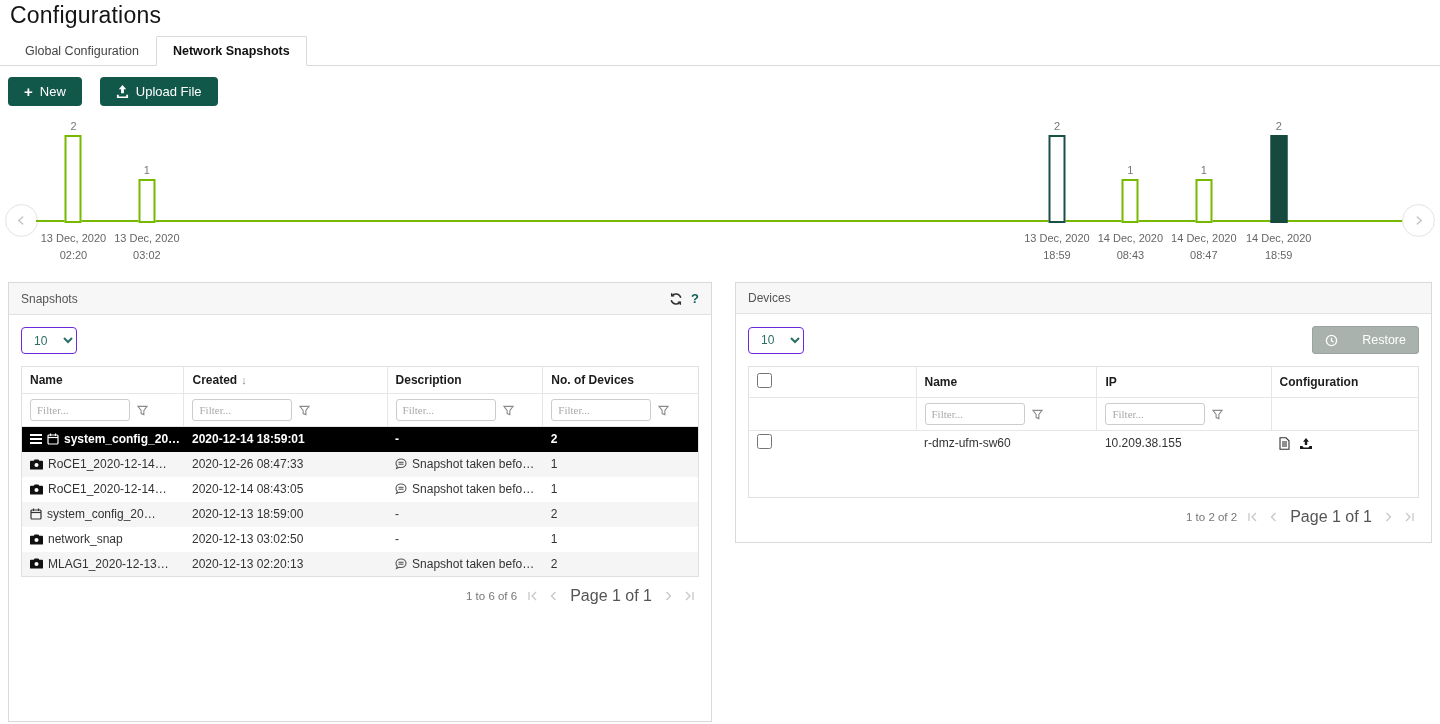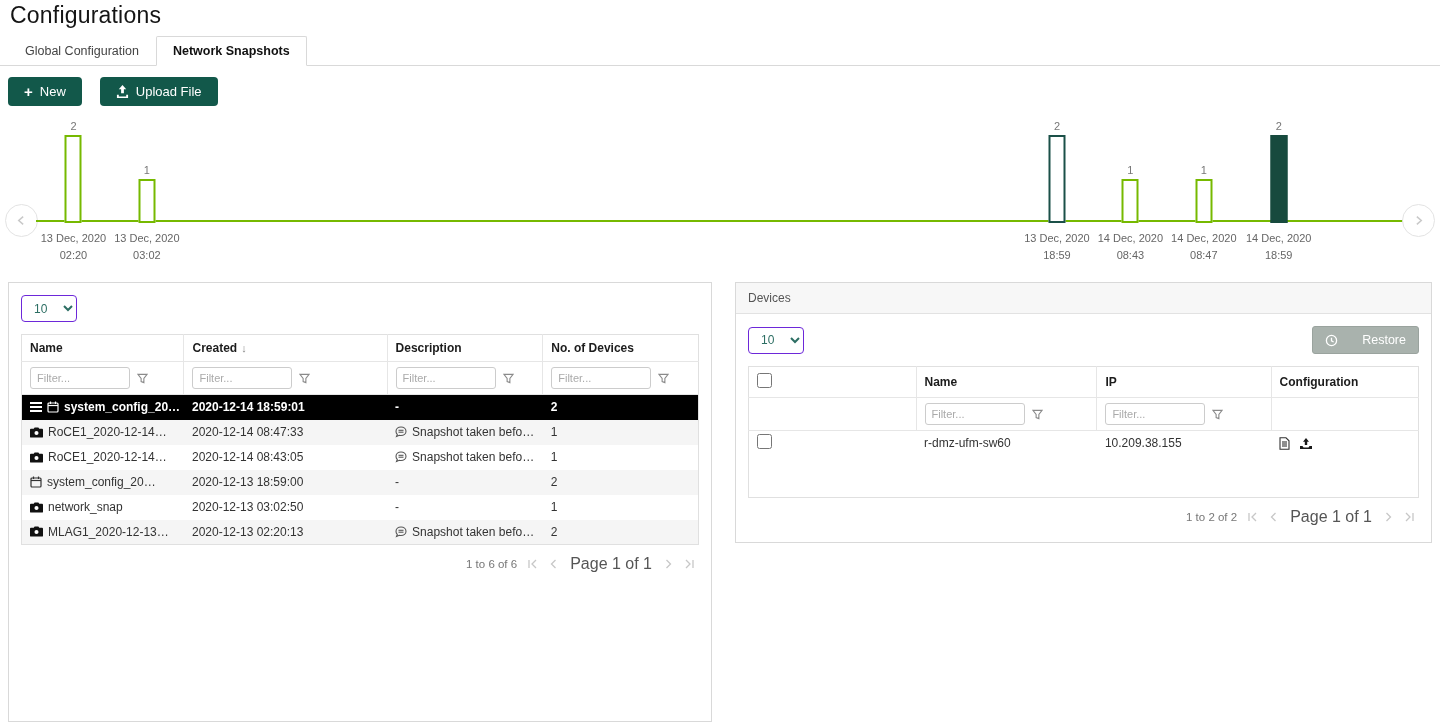--- a/index.html
+++ b/index.html
@@ -39,21 +39,21 @@
   .btn-restore { display:inline-flex; align-items:center; gap:24px; background:#a9b2ad; border:1px solid #9aa39e; color:#fff; border-radius:3px; font-size:12.5px; padding:5px 12px; height:28px; cursor:default; font-family:inherit; }
 
   
   table.grid { width:100%; border-collapse:collapse; border:1px solid #e0e0e0; table-layout:fixed; }
   .grid thead th, .grid thead td { border-bottom:1px solid #e6e6e6; }
   .grid .head-row th { text-align:left; font-size:12px; font-weight:700; color:#1c1c1c; padding:6px 8px; border-right:1px solid #e6e6e6; white-space:nowrap; overflow:hidden; }
   .grid .head-row th:last-child { border-right:none; }
   .sort-arrow { color:#8a8a8a; font-size:11px; margin-left:4px; }
   .grid .filter-row td { padding:5px 8px; border-right:1px solid #e6e6e6; }
   .grid .filter-row td:last-child { border-right:none; }
-  .filter-wrap { display:flex; align-items:center; gap:7px; }
+  .filter-wrap { display:flex; align-items:center; gap:7px;font-family:Liberation Serif, serif; }
   .filter-wrap input { flex:0 0 auto; width:calc(100% - 22px); max-width:100px; height:22px; border:1px solid #ccc; border-radius:3px; padding:0 6px; font-size:11px; color:#555; font-family:inherit; }
   .filter-wrap input::placeholder { color:#aaa; }
   .funnel { color:#8a8a8a; flex:0 0 auto; }
   .grid tbody tr { height:25px; }
   .grid tbody tr:nth-child(even) { background:#f5f5f5; }
   .grid tbody td { padding:3px 8px; font-size:12px; color:#333; white-space:nowrap; overflow:hidden; }
   .grid tbody tr.selected { background:#000; color:#fff; font-weight:600; }
   .grid tbody tr.selected td { color:#fff; }
   .cell-flex { display:flex; align-items:center; gap:5px; }
   .icon { display:inline-flex; flex:0 0 auto; align-items:center; }
@@ -147,20 +147,34 @@
   <div class="tl-nav right">
     <svg width="11" height="11" viewBox="0 0 10 10">
         <polyline points="3.5,1.5 7.5,5 3.5,8.5" fill="none" stroke="currentColor" stroke-width="1.4"></polyline>
       </svg>
   </div>
 </div>
 
 <div class="panels">
 
   <div class="panel snapshots">
+    <div class="panel-header">
+      <span>Snapshots</span>
+      <span class="hdr-icons">
+        <span class="icon">
+          <svg width="14" height="14" viewBox="0 0 16 16" fill="none" stroke="#2e2e2e" stroke-width="1.7">
+              <path d="M13.5 6.5A6 6 0 0 0 3 4.5"></path>
+              <path d="M2.5 9.5a6 6 0 0 0 10.5 2"></path>
+              <path d="M3 1.5v3h3" stroke-width="1.5"></path>
+              <path d="M13 14.5v-3h-3" stroke-width="1.5"></path>
+            </svg>
+        </span>
+        <span class="help-q">?</span>
+      </span>
+    </div>
     <div class="panel-body">
       <div class="controls-row">
         <select class="pagesize">
           <option>10</option>
         </select>
       </div>
 
       <table class="grid">
         <colgroup>
             <col style="width:24%">
@@ -249,21 +263,21 @@
                 <span class="cell-flex">
               <span class="icon">
                     <svg width="13" height="11" viewBox="0 0 14 11" fill="#111">
                       <path d="M5 0h4l1 1.5h3a1 1 0 0 1 1 1V10a1 1 0 0 1-1 1H1a1 1 0 0 1-1-1V2.5a1 1 0 0 1 1-1h3L5 0z"></path>
                       <circle cx="7" cy="6" r="2.2" fill="#fff"></circle>
                     </svg>
                   </span>
               <span>RoCE1_2020-12-14…</span>
                 </span>
               </td>
-            <td>2020-12-14 08:47:33</td>
+            <td>2020-12-26 08:47:33</td>
             <td>
                 <span class="cell-flex">
               <span class="icon">
                     <svg width="12" height="12" viewBox="0 0 12 12" fill="none" stroke="#555" stroke-width="1.1">
                       <path d="M6 1a5 4.3 0 0 1 5 4.2A5 4.3 0 0 1 6 9.5c-.6 0-1.2-.08-1.7-.23L1.5 10.5l.8-2.1A4.2 4.2 0 0 1 1 5.2 5 4.3 0 0 1 6 1z"></path>
                       <line x1="3.5" y1="4.3" x2="8.5" y2="4.3"></line>
                       <line x1="3.5" y1="6.2" x2="8.5" y2="6.2"></line>
                     </svg>
                   </span>
               <span>Snapshot taken befo…</span>

